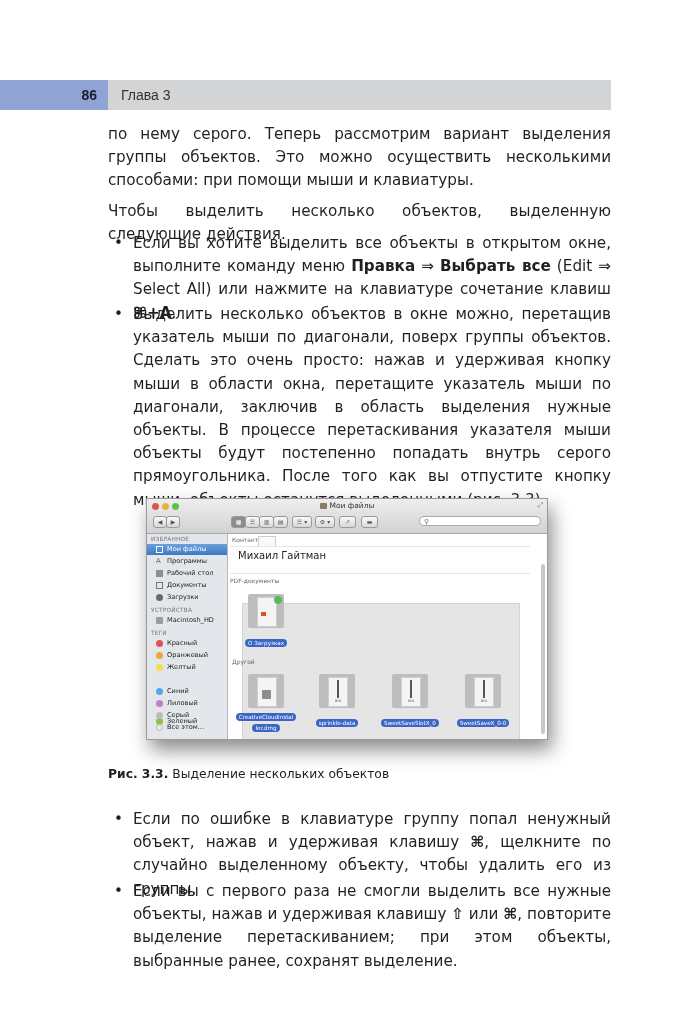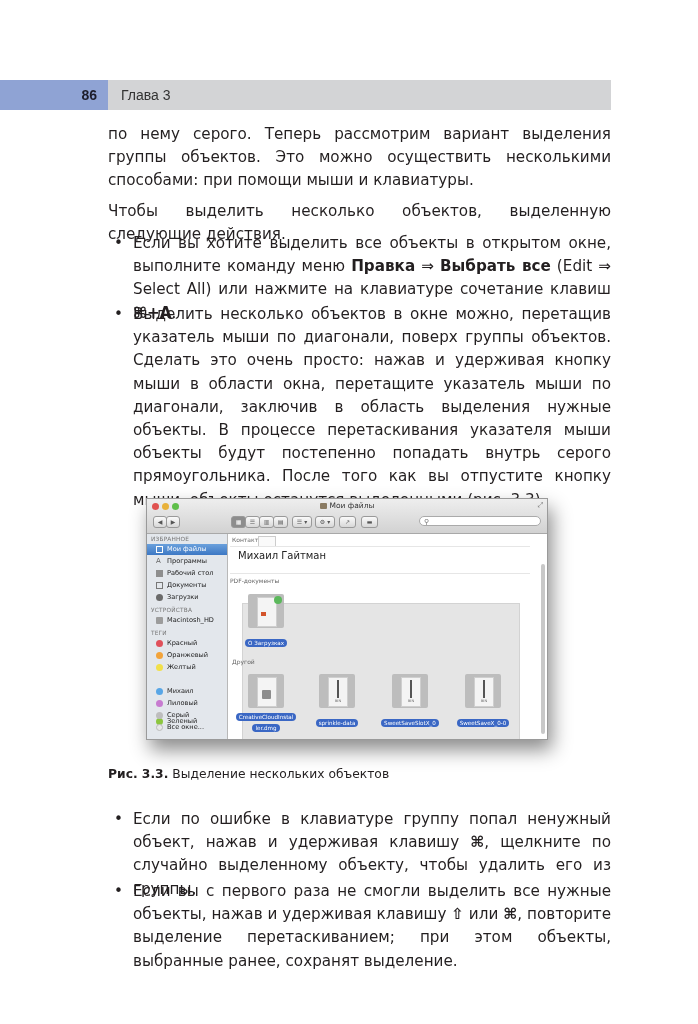--- a/index.html
+++ b/index.html
@@ -131,33 +131,33 @@
     <div class="sb-item" style="top:128px;">
       <span class="ic" style="border-radius:50%;background:#f1e04a;"></span>
       <span class="lb">Желтый</span>
     </div>
     <div class="sb-item" style="top:140px;margin-top:42px;">
       <span class="ic" style="border-radius:50%;background:#8cc63f;"></span>
       <span class="lb">Зеленый</span>
     </div>
     <div class="sb-item" style="top:152px;">
       <span class="ic" style="border-radius:50%;background:#58a6e6;"></span>
-      <span class="lb">Михаил</span>
+      <span class="lb">Синий</span>
     </div>
     <div class="sb-item" style="top:164px;">
       <span class="ic" style="border-radius:50%;background:#c77bd0;"></span>
       <span class="lb">Лиловый</span>
     </div>
     <div class="sb-item" style="top:176px;">
       <span class="ic" style="border-radius:50%;background:#bdbdbd;"></span>
       <span class="lb">Серый</span>
     </div>
     <div class="sb-item" style="top:188px;">
       <span class="ic" style="border-radius:50%;background:#e8e8e8;border:1px solid #bbb;box-sizing:border-box;"></span>
-      <span class="lb">Все окне...</span>
+      <span class="lb">Все этом...</span>
     </div>
   </div>
 
   <div class="content">
     <div class="sec-label" style="left:4px; top:2px;">Контакты</div>
     <div class="tooltip"></div>
     <div class="sep" style="top:12px;"></div>
     <div class="contact-name">Михаил Гайтман</div>
     <div class="sep" style="top:39px;"></div>
     <div class="sec-label" style="left:2px; top:43px;">PDF-документы</div>

